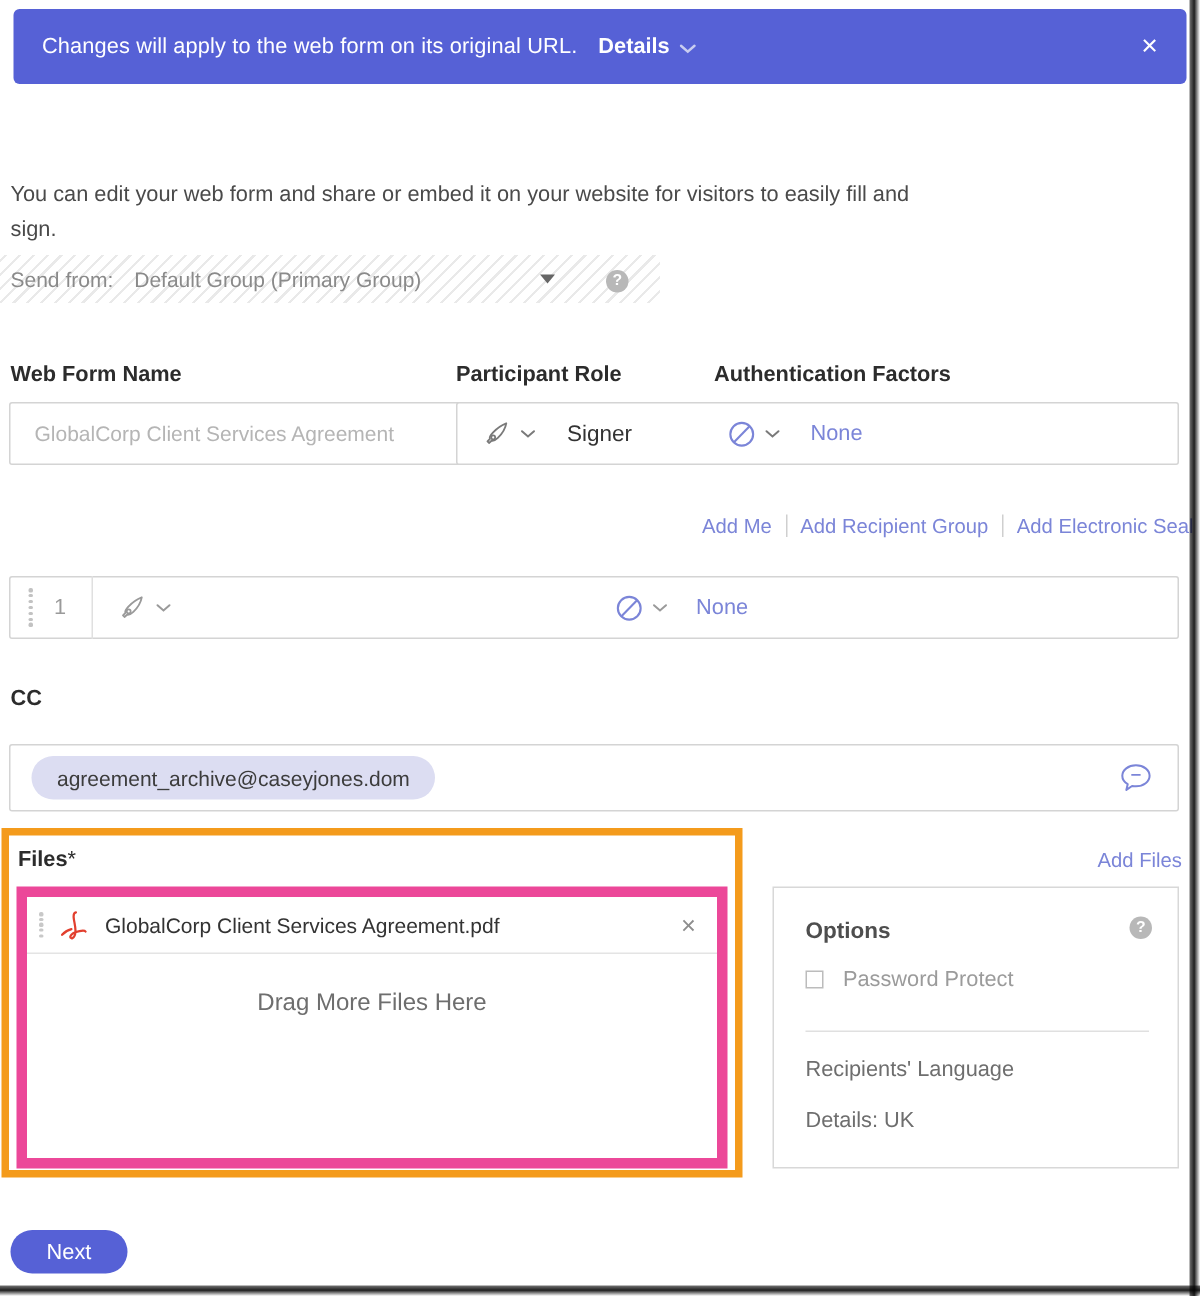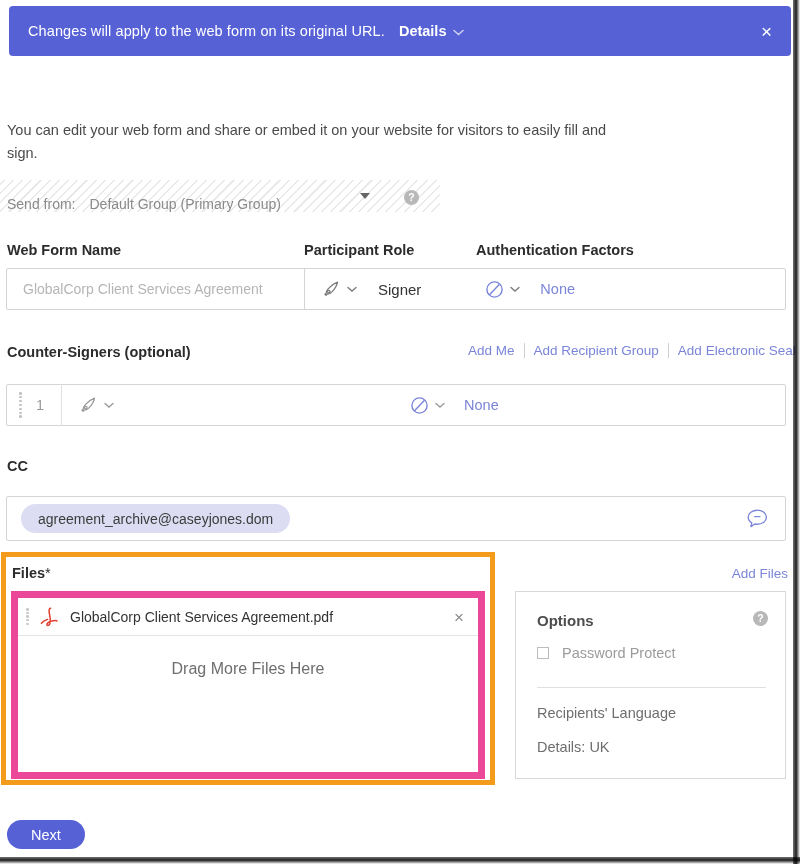--- a/index.html
+++ b/index.html
@@ -101,23 +101,23 @@
 
   .page-subtitle {
     position: absolute; left: 7px; top: 119px;
     width: 600px;
     font-size: 14.5px; color: #4a4a4a;
     line-height: 1.6;
   }
 
   
   .sendfrom-row {
-    position: absolute; left: 0px; top: 180px;
+    position: absolute; left: 0px; top: 170px;
     width: 440px; height: 32px;
-    display: flex; align-items: flex-end;
+    display: flex; align-items: center;
   }
   .sendfrom-label {
     font-size: 14px; color: #8a8a8a;
     margin-left: 7px; margin-right: 14px;
   }
   .sendfrom-value {
     font-size: 14px; color: #8a8a8a;
   }
   .sendfrom-caret {
     position: absolute; left: 360px; top: 13px;
@@ -442,21 +442,20 @@
       </svg>
     </span>
     <span class="chev-sm">
       <svg width="10" height="7" viewBox="0 0 10 7">
           <path d="M1 1.5 L5 5 L9 1.5" fill="none" stroke="#7a7a7a" stroke-width="1.35" stroke-linecap="round"></path>
         </svg>
     </span>
     <span class="auth-text">None</span>
   </div>
 
-  <div class="sec-label lbl-counter">Counter-Signers (optional)</div>
   <div class="cs-links">
     <a>Add Me</a>
     <span class="divider"></span>
     <a>Add Recipient Group</a>
     <span class="divider"></span>
     <a>Add Electronic Seal</a>
   </div>
 
   <div class="field-box cs-row hatch">
     <span class="drag-dots">

